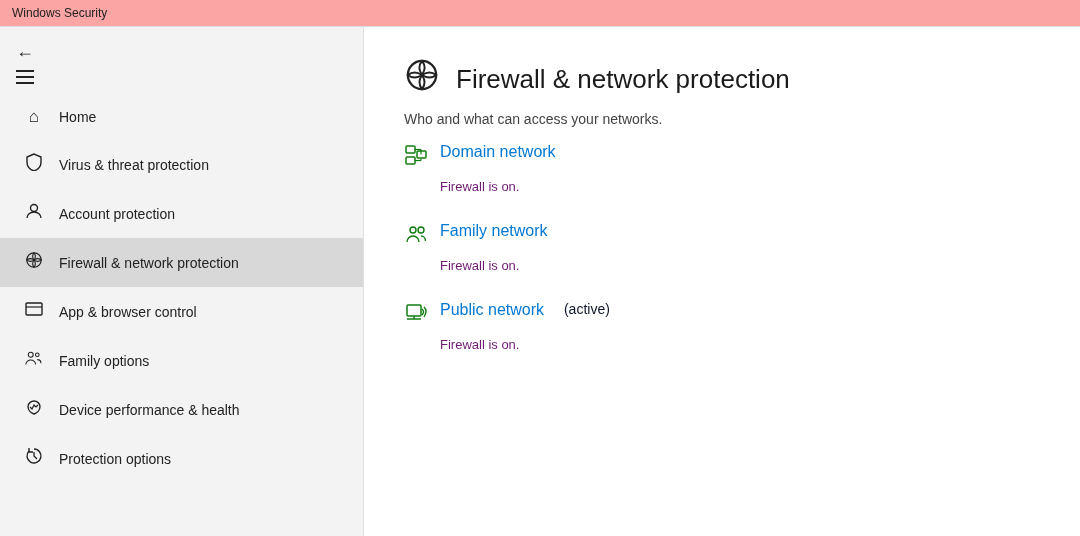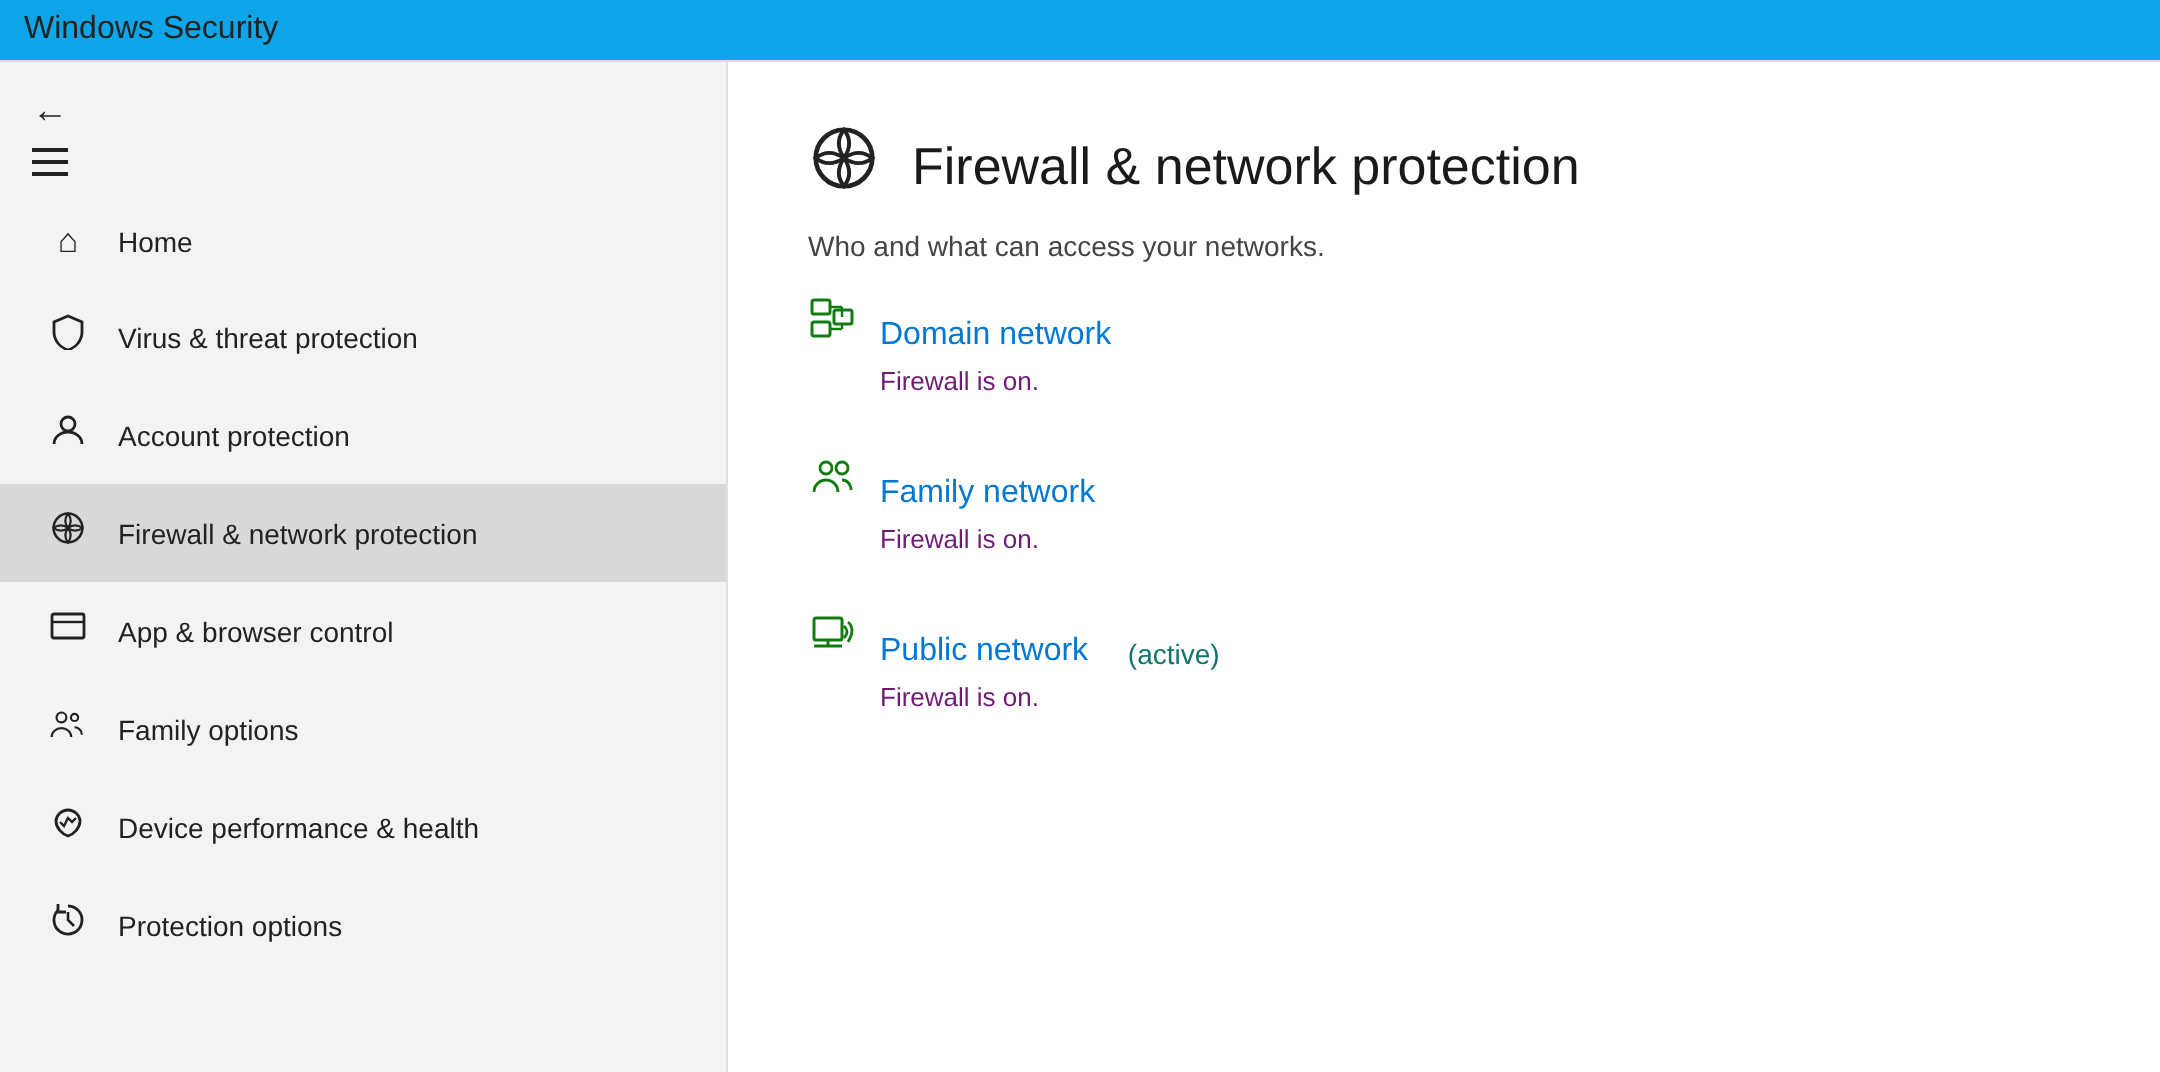--- a/index.html
+++ b/index.html
@@ -7,24 +7,24 @@
       font-family: 'Segoe UI', Arial, sans-serif;
       font-size: 14px;
       background: #fff;
       width: 1080px;
       height: 536px;
       overflow: hidden;
       display: flex;
       flex-direction: column;
     }
     .title-bar {
-      background: #0ea5e9;
+      background: #fca5a5;
       border-bottom: 1px solid #ddd;
       padding: 6px 12px;
-      font-size: 16px;
+      font-size: 12px;
       color: #222;
       flex-shrink: 0;
     }
     .app-body {
       display: flex;
       flex: 1;
       overflow: hidden;
     }
     .sidebar {
       width: 364px;
@@ -100,37 +100,37 @@
     .page-subtitle {
       font-size: 14px;
       color: #444;
       margin-bottom: 16px;
     }
     .network-section {
       margin-bottom: 28px;
     }
     .network-item-header {
       display: flex;
-      align-items: flex-end;
+      align-items: flex-start;
       gap: 12px;
       margin-bottom: 6px;
     }
     .network-icon {
       font-size: 22px;
       color: #107c10;
     }
     .network-name {
       font-size: 16px;
       color: #0078d4;
       cursor: pointer;
       text-decoration: none;
     }
     .network-active {
       font-size: 14px;
-      color: #0f766e;
+      color: #0f172a;
       margin-left: 4px;
     }
     .network-status {
       font-size: 13px;
       color: #701a75;
       margin-left: 36px;
     }
     .hamburger-lines {
       display: flex;
       flex-direction: column;

